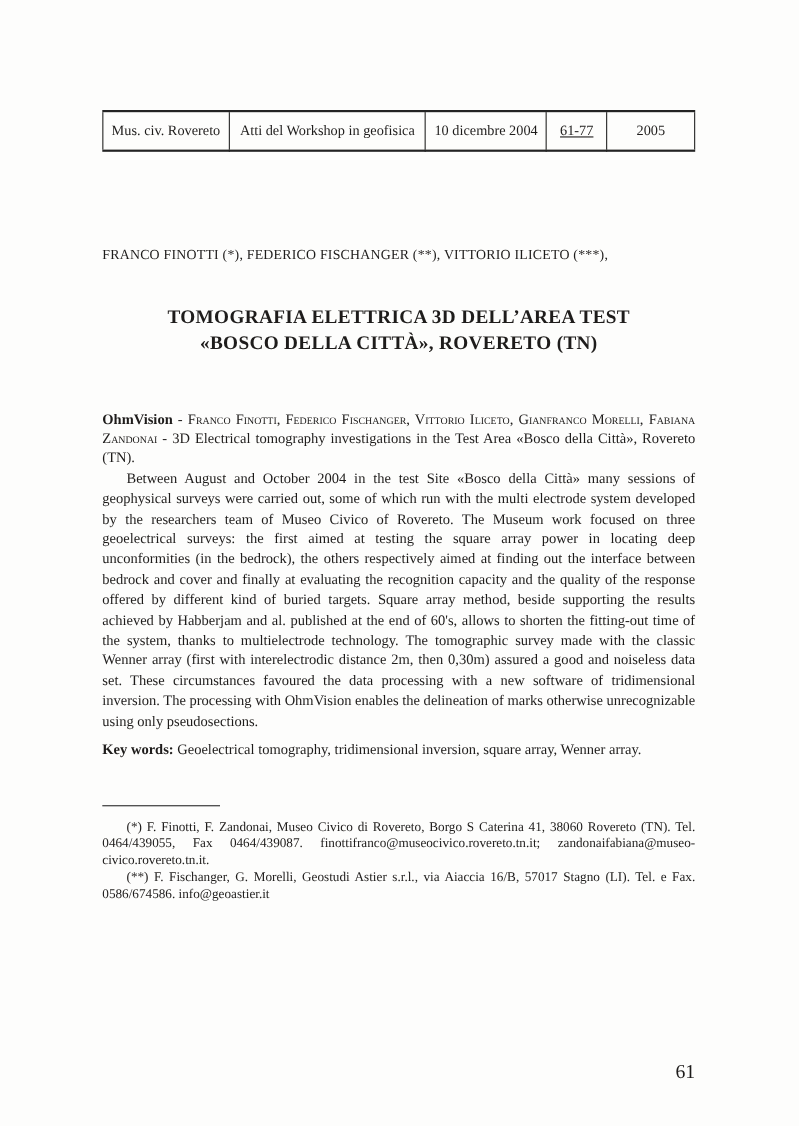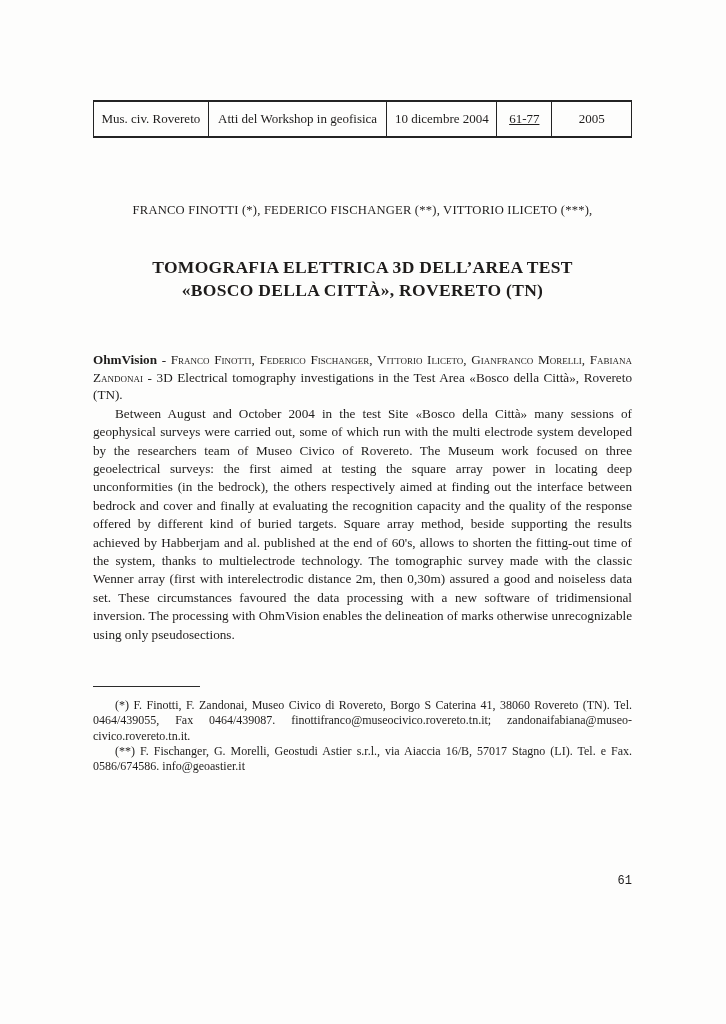--- a/index.html
+++ b/index.html
@@ -41,22 +41,21 @@
     white-space: nowrap;
   }
   .col-1 { width: 21.3%; }
   .col-2 { width: 33.2%; }
   .col-3 { width: 20.4%; }
   .col-4 { width: 10.2%; text-decoration: underline; }
   .col-5 { width: 14.8%; }
 
   
   .authors {
-    margin-top: 63px;
-    text-align: center;
+    margin-top: 84px;
     font-size: 12.6px;
     line-height: 18px;
     letter-spacing: 0.2px;
   }
 
   
   .title {
     margin: 37px 0 0 0;
     text-align: center;
     font-size: 17.5px;
@@ -105,24 +104,23 @@
     font-size: 12px;
     line-height: 15.3px;
     text-align: justify;
     text-indent: 22px;
     word-break: break-word;
   }
 
   
   .pageno {
     position: absolute;
-    top: 874px;
+    top: 964px;
     right: 94px;
-    font-size: 12px;
-    font-family: Liberation Mono, monospace;
+    font-size: 18px;
   }
 </style>
 </head>
 <body>
 
 <div class="page">
   <div class="content">
 
     <table class="header-table">
       <tbody>
@@ -142,20 +140,21 @@
 
     <h1 class="title">
       <span>TOMOGRAFIA ELETTRICA 3D DELL’AREA TEST</span><br>
       <span>«BOSCO DELLA CITTÀ», ROVERETO (TN)</span>
     </h1>
 
     <p class="abstract"><b>OhmVision</b><span> - </span><span class="sc">Franco Finotti, Federico Fischanger, Vittorio Iliceto, Gianfranco Morelli, Fabiana Zandonai</span><span> - </span><span>3D Electrical tomography investigations in the Test Area «Bosco della Città», Rovereto (TN).</span></p>
 
     <p class="body-par">Between August and October 2004 in the test Site «Bosco della Città» many sessions of geophysical surveys were carried out, some of which run with the multi electrode system developed by the researchers team of Museo Civico of Rovereto. The Museum work focused on three geoelectrical surveys: the first aimed at testing the square array power in locating deep unconformities (in the bedrock), the others respectively aimed at finding out the interface between bedrock and cover and finally at evaluating the recognition capacity and the quality of the response offered by different kind of buried targets. Square array method, beside supporting the results achieved by Habberjam and al. published at the end of 60's, allows to shorten the fitting-out time of the system, thanks to multielectrode technology. The tomographic survey made with the classic Wenner array (first with interelectrodic distance 2m, then 0,30m) assured a good and noiseless data set. These circumstances favoured the data processing with a new software of tridimensional inversion. The processing with OhmVision enables the delineation of marks otherwise unrecognizable using only pseudosections.</p>
 
+    <p class="keywords"><b>Key words:</b><span> Geoelectrical tomography, tridimensional inversion, square array, Wenner array.</span></p>
 
     <div class="footnote-rule"></div>
 
     <div class="footnotes">
       <p>(*) F. Finotti, F. Zandonai, Museo Civico di Rovereto, Borgo S Caterina 41, 38060 Rovereto (TN). Tel. 0464/439055, Fax 0464/439087. finottifranco@museocivico.rovereto.tn.it; zandonaifabiana@museo-civico.rovereto.tn.it.</p>
       <p>(**) F. Fischanger, G. Morelli, Geostudi Astier s.r.l., via Aiaccia 16/B, 57017 Stagno (LI). Tel. e Fax. 0586/674586. info@geoastier.it</p>
     </div>
 
   </div>
 

